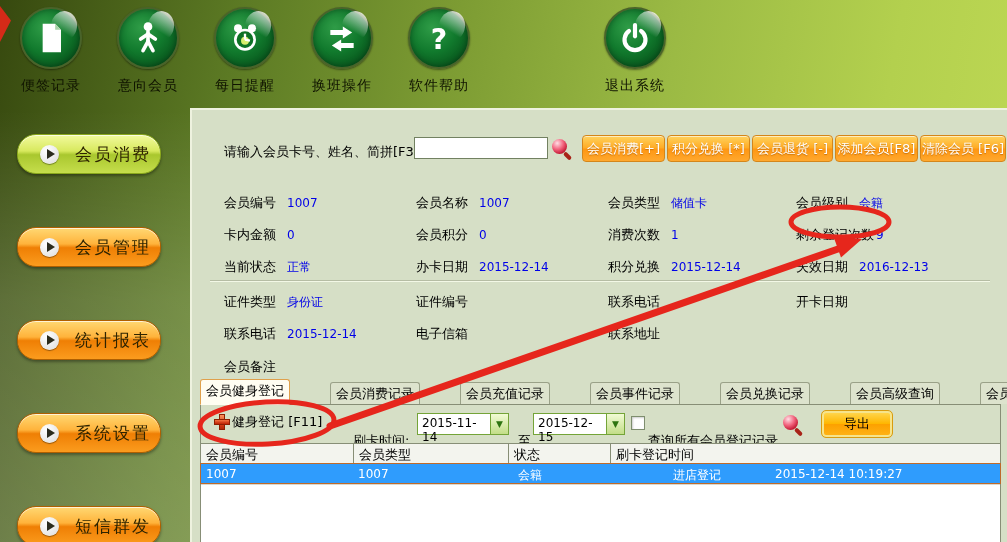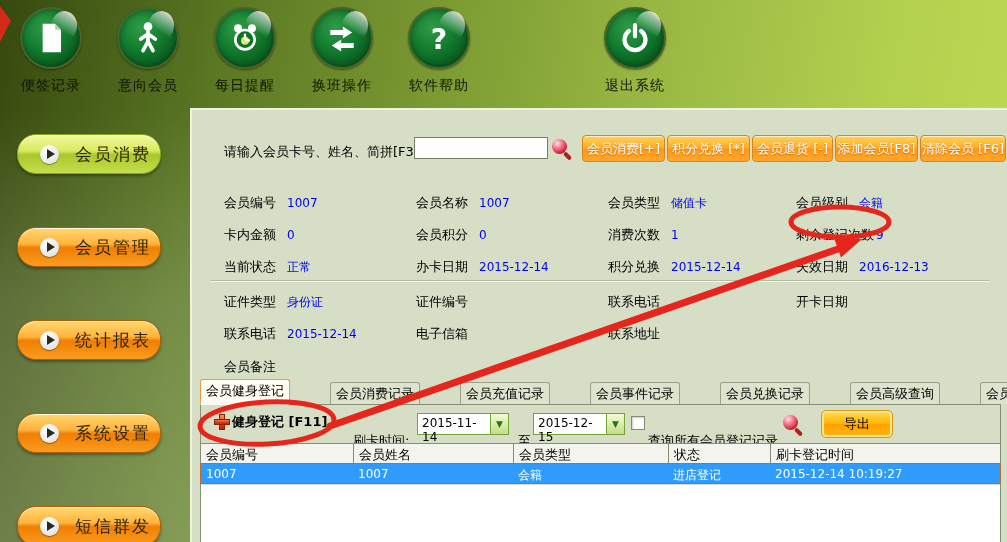--- a/index.html
+++ b/index.html
@@ -56,21 +56,21 @@
   .tabs{position:absolute;left:8px;top:269px;height:25px;display:flex;align-items:flex-end;gap:38px;}
   .tab{height:19px;padding:2px 5px 0 5px;margin-right:2px;font-size:13px;background:#dde3cd;border:1px solid #9aa188;
     border-bottom:none;border-radius:3px 3px 0 0;cursor:pointer;white-space:nowrap;}
   .tab.active{height:22px;background:#fffdf2;border:1px solid #dfa04c;border-bottom:1px solid #fffdf2;position:relative;z-index:3;margin-bottom:-1px;}
   
   .content-box{position:absolute;left:8px;top:294px;width:799px;height:140px;border:1px solid #878e76;background:#d6dfc6;}
   .plus{position:relative;display:inline-block;width:16px;height:16px;}
   .plus::before{content:'';position:absolute;left:5px;top:0;width:6px;height:16px;background:linear-gradient(#ff9a66,#d23812 70%,#a82404);box-shadow:inset 0 0 0 1px #8e1e00;}
   .plus::after{content:'';position:absolute;left:0;top:5px;width:16px;height:6px;background:linear-gradient(#ff8a52,#c92e0c 70%,#a82404);box-shadow:inset 0 0 0 1px #8e1e00;}
   .register-link{position:absolute;left:13px;top:8px;display:flex;align-items:center;cursor:pointer;}
-  .register-link .txt{margin-left:2px;font-size:13px;font-weight:bold;}
+  .register-link .txt{margin-left:2px;font-size:13px;}
   .flabel{position:absolute;top:27px;font-size:13px;}
   .combo{position:absolute;top:8px;width:90px;height:20px;display:flex;border:1px solid #74a438;background:#fff;cursor:pointer;}
   .combo .ctext{flex:1;font-size:12px;padding:2px 0 0 4px;color:#000;}
   .combo .carrow{width:17px;display:flex;align-items:center;justify-content:center;font-size:9px;color:#2e7410;
     background:linear-gradient(#f1fbd4,#c3dd88);border-left:1px solid #74a438;}
   .checkbox{position:absolute;left:430px;top:11px;width:12px;height:12px;background:#fff;border:1px solid #7e8e6e;
     box-shadow:inset 1px 1px 2px rgba(0,0,0,.2);cursor:pointer;}
   .filter-mag{position:absolute;left:582px;top:10px;}
   .export-btn{position:absolute;left:620px;top:5px;width:70px;height:26px;border:1px solid #d89c10;border-radius:5px;
     box-shadow:inset 0 0 0 2px #f6e48c;color:#000;font-size:13px;display:flex;align-items:center;justify-content:center;
@@ -308,21 +308,20 @@
         <span class="ctext">2015-12-15</span>
         <span class="carrow">▼</span>
       </div>
       <span class="checkbox"></span>
       <span class="flabel" style="left:447px">查询所有会员登记记录</span>
       <span class="mag filter-mag"></span>
       <div class="export-btn">导出</div>
 
       <div class="thead">
         <div class="th tc1">会员编号</div>
-        <div class="th tc2">会员姓名</div>
         <div class="th tc3">会员类型</div>
         <div class="th tc4">状态</div>
         <div class="th tc5">刷卡登记时间</div>
       </div>
       <div class="trow">
         <div class="td tc1">1007</div>
         <div class="td tc2">1007</div>
         <div class="td tc3">会籍</div>
         <div class="td tc4">进店登记</div>
         <div class="td tc5">2015-12-14 10:19:27</div>

